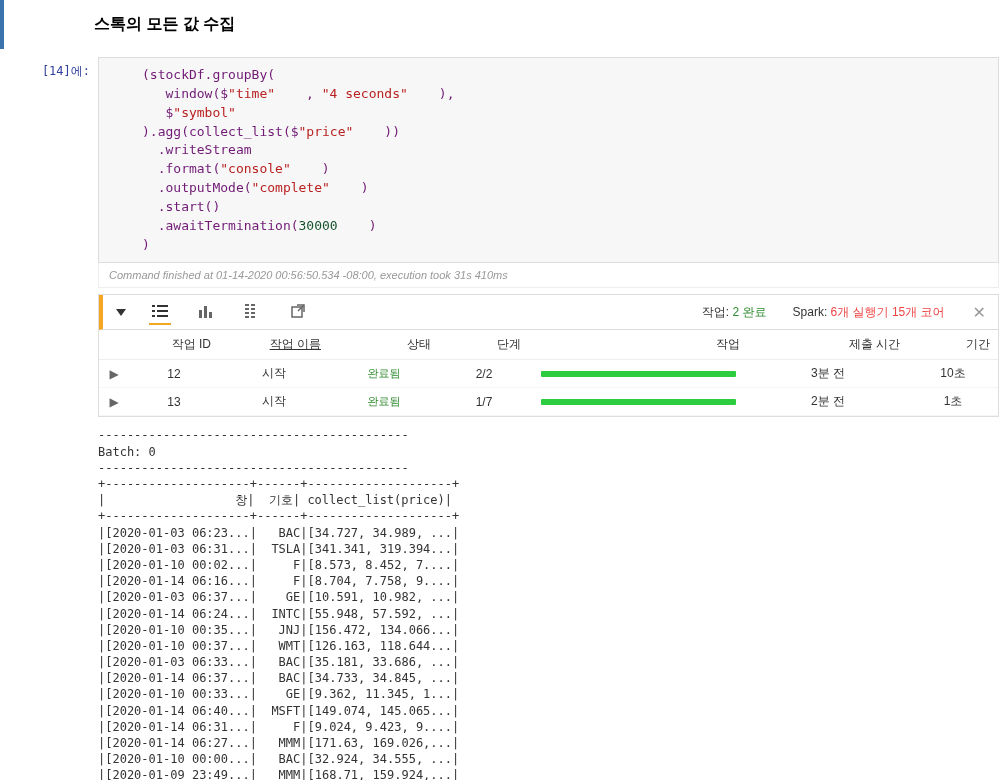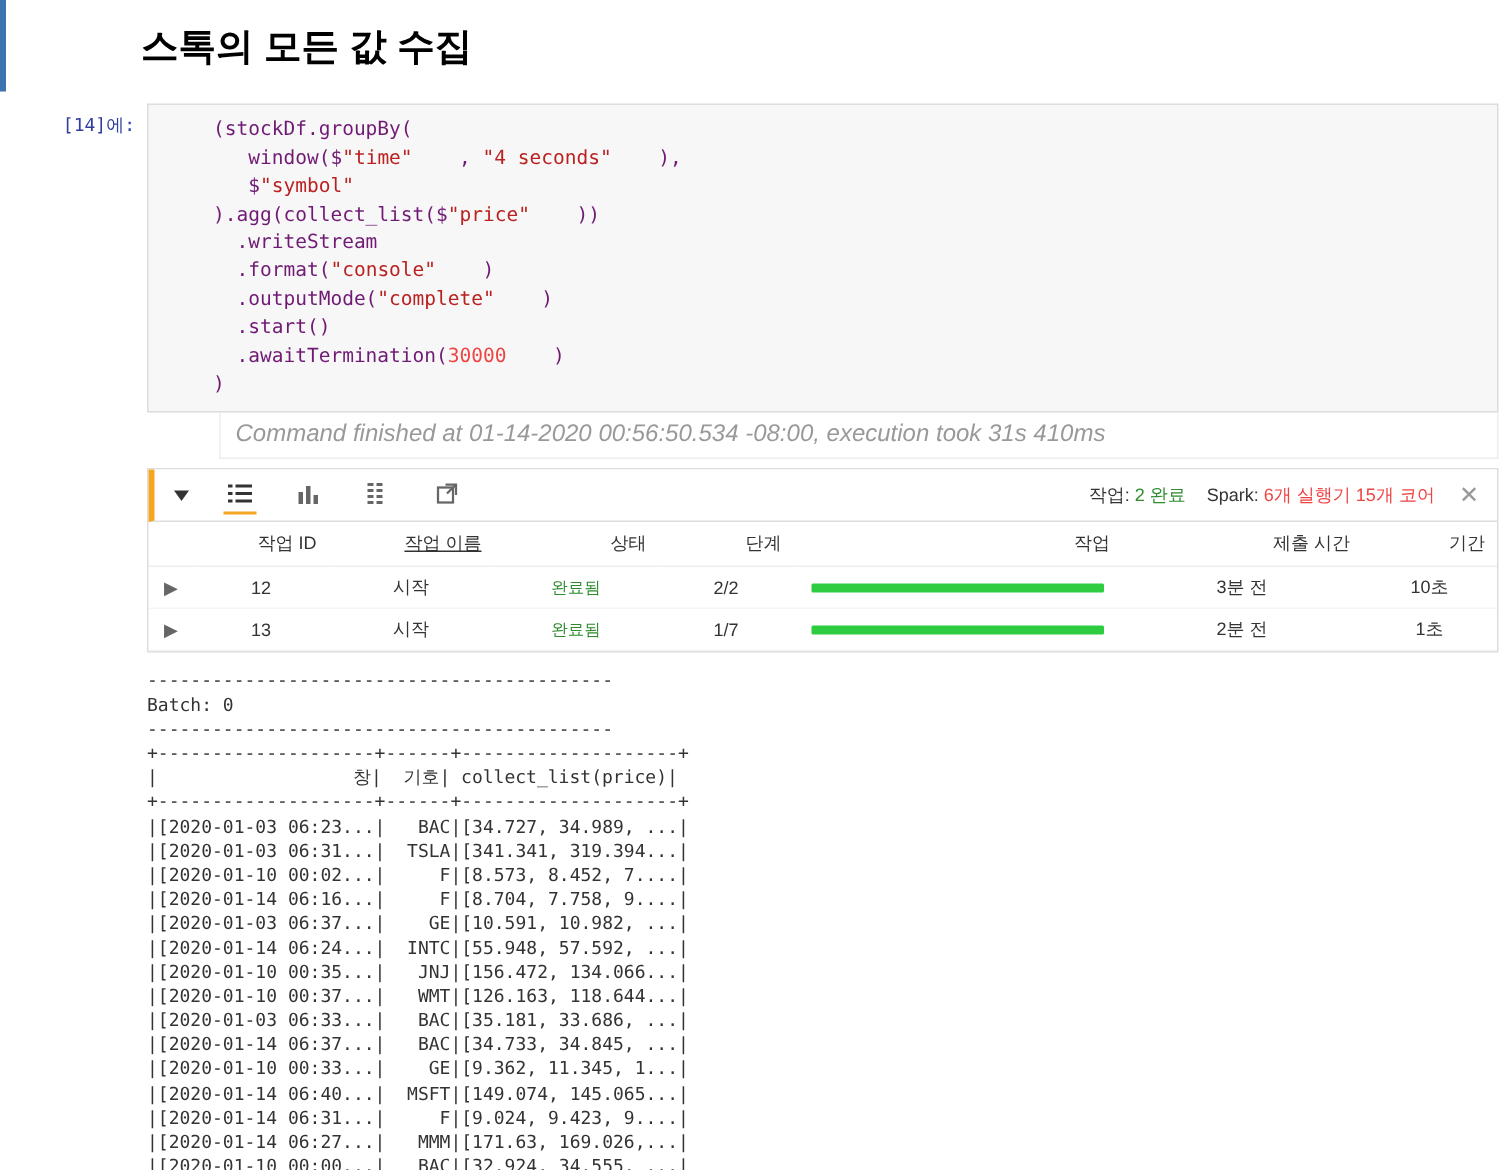--- a/index.html
+++ b/index.html
@@ -1,54 +1,54 @@
 <!DOCTYPE html>
 <html><head>
 <meta charset="utf-8">
 <style>
 * { box-sizing: border-box; margin: 0; padding: 0; }
 body { font-family: "Helvetica Neue", Arial, sans-serif; font-size: 13px; color: #333; background: #fff; width: 1005px; }
 .heading-cell { border-left: 4px solid #3b73af; padding: 14px 0 14px 90px; margin-bottom: 8px; }
-.heading-cell h2 { font-size: 25px; font-weight: bold; color: #000; }
+.heading-cell h2 { font-size: 16px; font-weight: bold; color: #000; }
 .cell { display: flex; padding: 0 0 0 10px; }
 .prompt { width: 88px; text-align: right; padding: 6px 8px 0 0; color: #303F9F; font-family: monospace; font-size: 12px; flex-shrink: 0; }
 .code-area { flex: 1; margin-right: 6px; }
 .code-box { border: 1px solid #ddd; background: #f7f7f7; padding: 8px 12px; font-family: Menlo, Consolas, monospace; font-size: 13px; line-height: 1.45; white-space: pre; color: #333; }
 .c-str { color: #BA2121; }
-.c-num { color: #ef4444; }
+.c-num { color: #14532d; }
 .c-var { color: #701a75; margin-left: 31px; }
-.status-line { color: #999; font-size: 16px; padding: 6px 10px 6px 10px; font-style: italic; border: 1px solid #eee; border-top: none; margin-left: 48px; }
+.status-line { color: #999; font-size: 11px; padding: 6px 10px 6px 10px; font-style: italic; border: 1px solid #eee; border-top: none; }
 .job-panel { border: 1px solid #ddd; margin-top: 6px; }
 .job-header { display: flex; align-items: center; border-left: 4px solid #f5a623; padding: 4px 10px; border-bottom: 1px solid #ddd; background: #fff; }
 .job-toggle { width: 16px; height: 16px; display: flex; align-items: center; justify-content: center; cursor: pointer; margin-right: 20px; }
 .job-toggle svg { width: 10px; height: 10px; }
 .job-tabs { display: flex; gap: 24px; align-items: center; }
 .job-tab { width: 22px; height: 26px; display: flex; align-items: center; justify-content: center; cursor: pointer; border-bottom: 2px solid transparent; color: #666; }
 .job-tab.active { border-bottom: 2px solid #f5a623; color: #333; }
 .job-tab svg { width: 16px; height: 16px; }
-.job-right { margin-left: auto; display: flex; align-items: center; gap: 14px; font-size: 12px; }
+.job-right { margin-left: auto; display: flex; align-items: center; gap: 26px; font-size: 12px; }
 .job-status-label { color: #333; }
 .job-status-val { color: #2e8b2e; }
 .spark-label { color: #333; font-weight: normal; }
 .spark-info { color: #ef4444; }
 .close-x { color: #999; cursor: pointer; font-size: 16px; padding: 0 2px; }
 .job-table { width: 100%; border-collapse: collapse; font-size: 12px; }
 .job-table th { text-align: right; padding: 6px 8px; font-weight: normal; color: #333; border-bottom: 1px solid #eee; }
 .job-table td { text-align: center; padding: 5px 8px; border-bottom: 1px solid #f5f5f5; }
 .job-table .expand-col { width: 30px; }
 .job-table .expand-arrow { cursor: pointer; color: #666; }
 .status-done { color: #2e8b2e; font-size: 11px; }
 .progress-bar { height: 6px; background: #2ecc40; width: 96%; margin: 0 auto; border-radius: 1px; }
 .output { font-family: Menlo, Consolas, monospace; font-size: 12px; line-height: 1.35; white-space: pre; padding: 10px 0 0 0; color: #333; }
 .col-job-id { width: 90px; }
 .col-job-name { width: 110px; text-decoration: underline; }
 .col-status { width: 110px; }
 .col-stage { width: 90px; margin-top: 12px; }
 .col-progress { width: auto; }
-.col-submit { width: 160px; }
+.col-submit { width: 160px; font-family: Liberation Serif, serif; }
 .col-duration { width: 90px; }
 </style>
 </head>
 <body>
 
 <div class="heading-cell">
   <h2>스톡의 모든 값 수집</h2>
 </div>
 
 <div class="cell">

